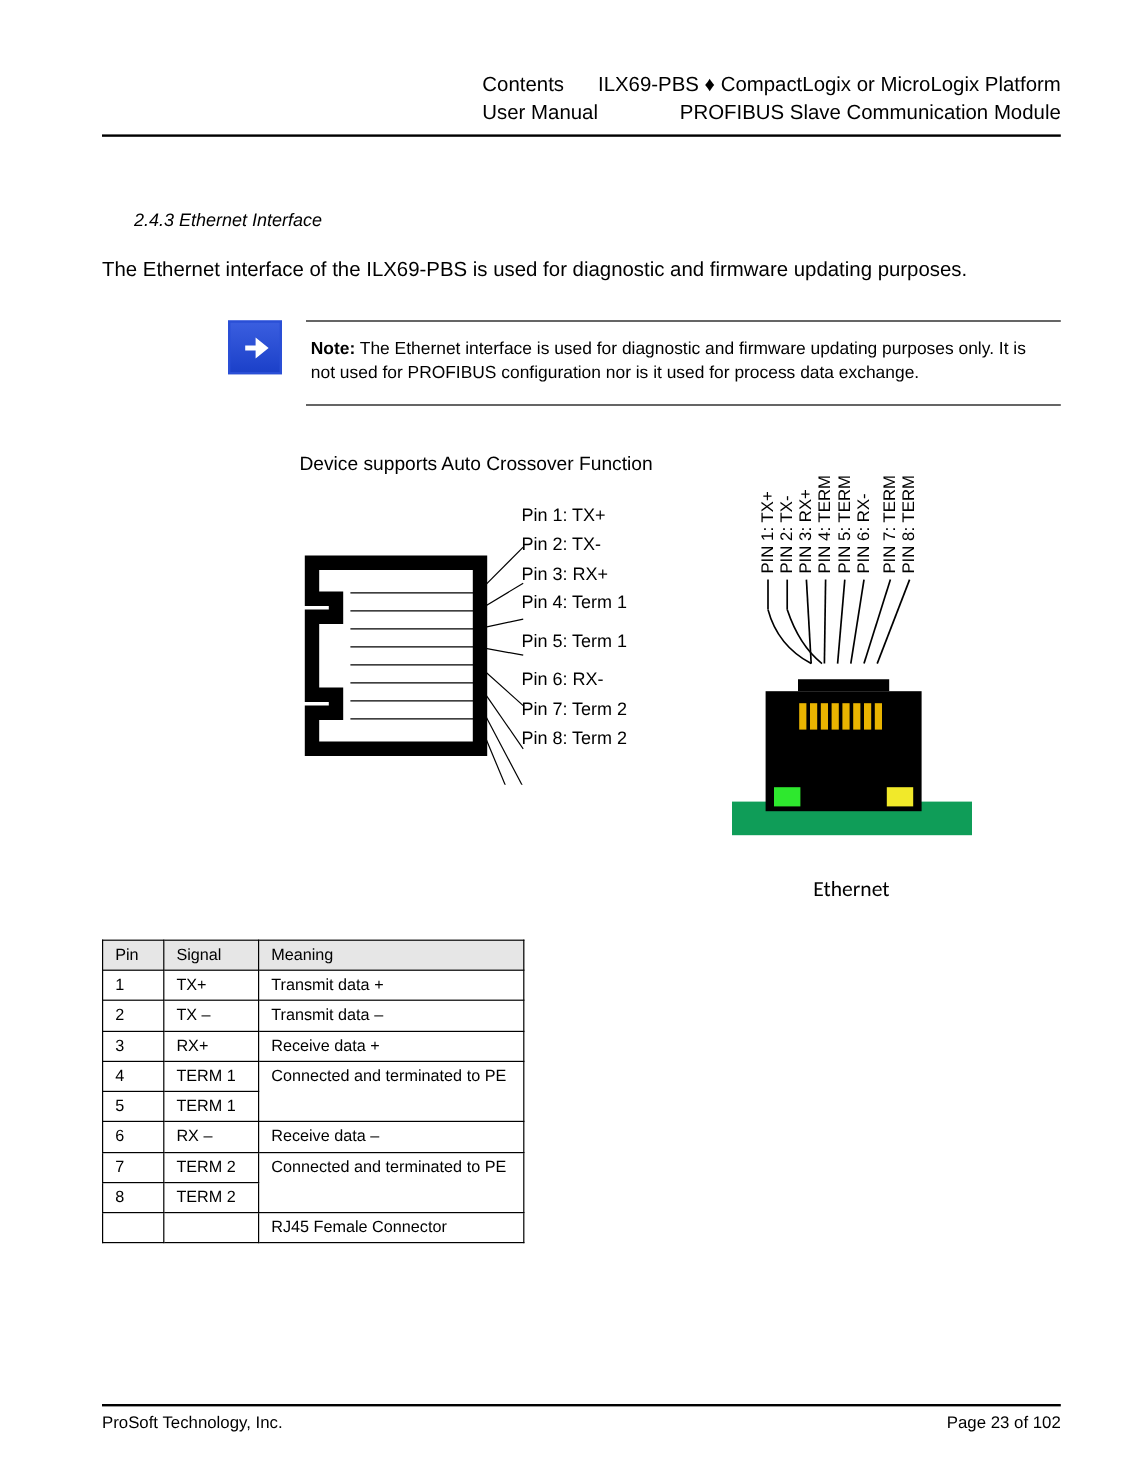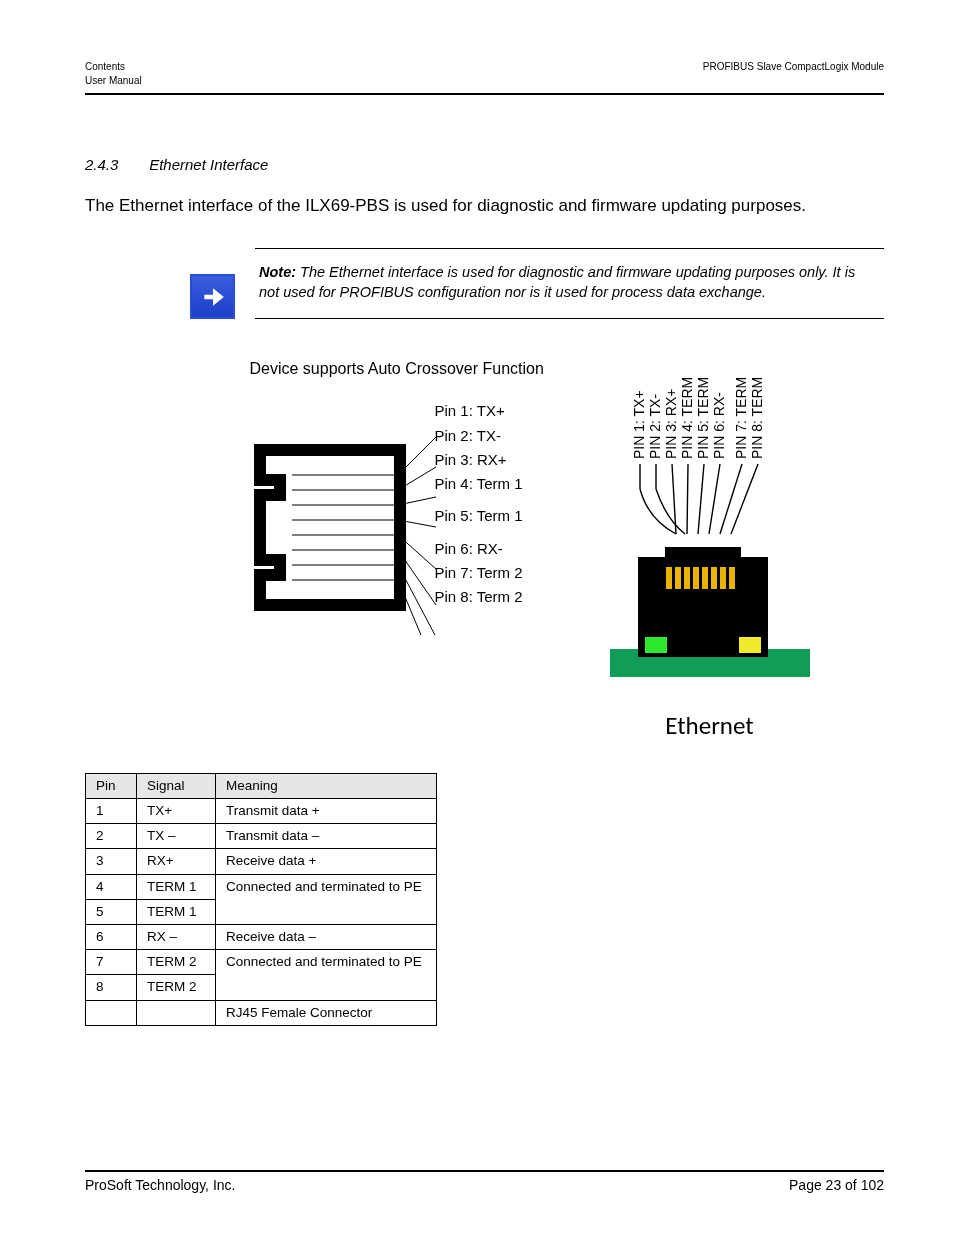--- a/index.html
+++ b/index.html
@@ -15,46 +15,45 @@
     line-height: 1.35;
   }
   .page {
     padding: 60px 70px 40px 85px;
     box-sizing: border-box;
     height: 100%;
     position: relative;
   }
   .hdr {
     display: flex;
-    justify-content: space-between;
-    font-size: 10px;
+    justify-content: flex-end;
+    font-size: 17px;
   }
   .hdr .right { text-align: right; }
   .hdr-rule {
     border-bottom: 2px solid #000;
     margin-top: 6px;
   }
   .section-number {
     margin-top: 60px;
     font-size: 15px;
     font-style: italic;
   }
-  .section-number .num { display:inline-block; width:60px; font-style: italic;}
+  .section-number .num { display:inline-block; width:60px; font-style: italic; text-align: right;}
   .section-number .title { font-style: italic; }
   .intro {
     margin-top: 20px;
     font-size: 17px;
   }
   .note-box {
     display: flex;
     margin-top: 30px;
-    align-items: flex-end;
+    align-items: flex-start;
     gap: 20px;
     margin-left: 105px;
-    font-style: italic;
   }
   .note-arrow {
     flex: 0 0 45px;
     height: 45px;
     background: linear-gradient(180deg,#3b5fe0,#1a3fc8);
     display:flex;
     align-items:center;
     justify-content:center;
     box-shadow: inset 0 0 0 2px #2a4fd6;
   }
@@ -69,21 +68,21 @@
   .diagrams {
     margin-top: 40px;
     display: flex;
     gap: 30px;
     justify-content: center;
     align-items: flex-start;
     margin-left: 90px;
   }
   .ethernet-label {
     font-family: Calibri, Arial, sans-serif;
-    font-size: 25px;
+    font-size: 18px;
     text-align: center;
     margin-top: 4px;
   }
   .left-diagram {
     position: relative;
     width: 330px;
   }
   .left-diagram .caption {
     font-size: 16px;
     font-weight: normal;
@@ -140,21 +139,22 @@
 <body>
 
 <div class="page">
 
   <div class="hdr">
     <div class="left">
       <div>Contents</div>
       <div>User Manual</div>
     </div>
     <div class="right">
-      <div>PROFIBUS Slave CompactLogix Module</div>
+      <div>ILX69-PBS ♦ CompactLogix or MicroLogix Platform</div>
+      <div>PROFIBUS Slave Communication Module</div>
     </div>
   </div>
   <div class="hdr-rule"></div>
 
   <div class="section-number">
     <span class="num">2.4.3</span>
     <span class="title">Ethernet Interface</span>
   </div>
 
   <div class="intro">The Ethernet interface of the ILX69-PBS is used for diagnostic and firmware updating purposes.</div>

